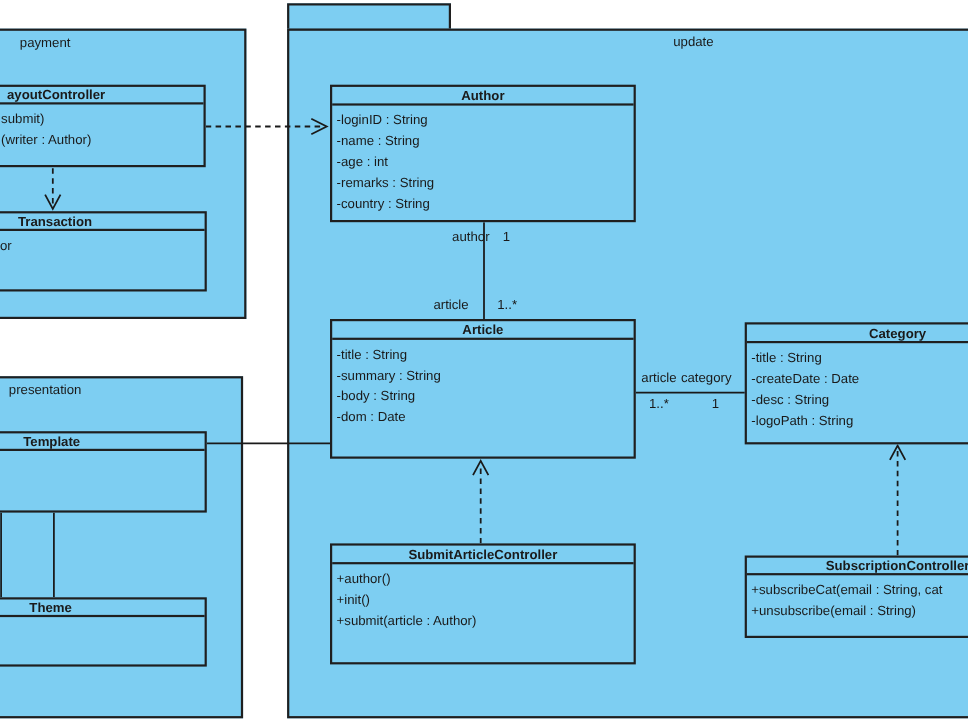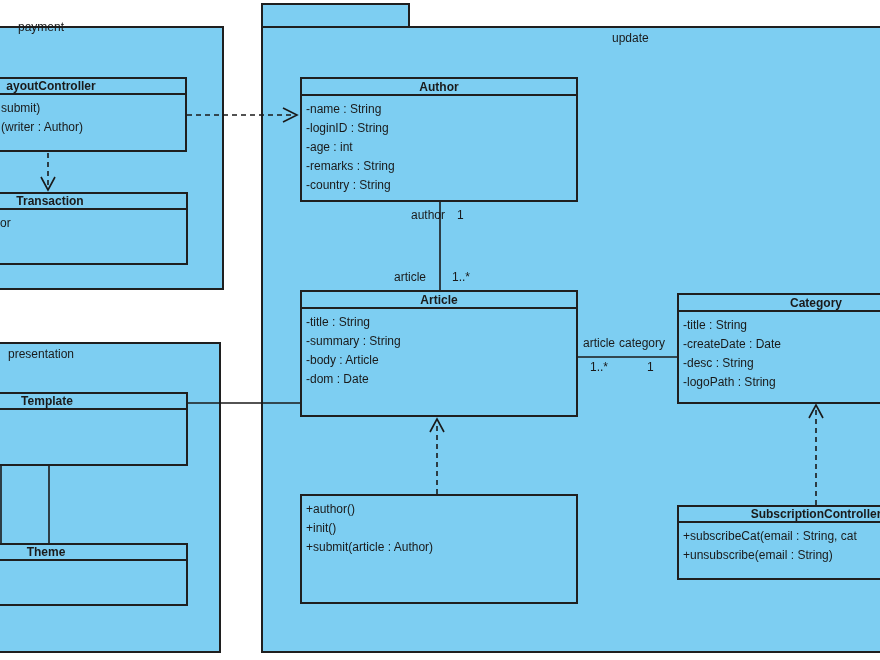--- a/index.html
+++ b/index.html
@@ -21,21 +21,21 @@
 
   svg.wires { position:absolute; left:0; top:0; width:880px; height:660px; }
   .assoc-label { position:absolute; font-size:12px; line-height:13px; white-space:nowrap; }
 </style>
 </head>
 <body>
 
 <div id="canvas">
 
   <div class="pkg-body" style="left:-134px; top:26px; width:358px; height:264px;"></div>
-  <div class="pkg-label" style="left:18px; top:20px;">payment</div>
+  <div class="pkg-label" style="left:18px; top:32px;">payment</div>
 
   <div class="pkg-body" style="left:-131px; top:342px; width:352px; height:311px;"></div>
   <div class="pkg-label" style="left:8px; top:347px;">presentation</div>
 
   <div class="pkg-tab" style="left:261px; top:3px; width:149px; height:25px;"></div>
   <div class="pkg-body" style="left:261px; top:26px; width:744px; height:627px;"></div>
   <div class="pkg-label" style="left:612px; top:31px;">update</div>
 
   <svg class="wires" viewBox="0 0 880 660">
 
@@ -80,49 +80,50 @@
   <div class="uml-class" style="left:-88px; top:192px; width:276px; height:73px;">
     <div class="hdr">Transaction</div>
     <div class="body" style="padding-left:86px;">
       <div class="member">or</div>
     </div>
   </div>
 
   <div class="uml-class" style="left:300px; top:77px; width:278px; height:125px;">
     <div class="hdr tall">Author</div>
     <div class="body">
+      <div class="member">-loginID : String</div>
       <div class="member">-name : String</div>
-      <div class="member">-loginID : String</div>
       <div class="member">-age : int</div>
       <div class="member">-remarks : String</div>
       <div class="member">-country : String</div>
     </div>
   </div>
 
   <div class="uml-class" style="left:300px; top:290px; width:278px; height:127px;">
     <div class="hdr tall">Article</div>
     <div class="body">
       <div class="member">-title : String</div>
       <div class="member">-summary : String</div>
-      <div class="member">-body : Article</div>
+      <div class="member">-body : String</div>
       <div class="member">-dom : Date</div>
     </div>
   </div>
 
   <div class="uml-class" style="left:677px; top:293px; width:278px; height:111px;">
     <div class="hdr tall">Category</div>
     <div class="body">
       <div class="member">-title : String</div>
       <div class="member">-createDate : Date</div>
       <div class="member">-desc : String</div>
       <div class="member">-logoPath : String</div>
     </div>
   </div>
 
   <div class="uml-class" style="left:300px; top:494px; width:278px; height:110px;">
+    <div class="hdr tall">SubmitArticleController</div>
     <div class="body">
       <div class="member">+author()</div>
       <div class="member">+init()</div>
       <div class="member">+submit(article : Author)</div>
     </div>
   </div>
 
   <div class="uml-class" style="left:677px; top:505px; width:278px; height:75px;">
     <div class="hdr">SubscriptionController</div>
     <div class="body">

